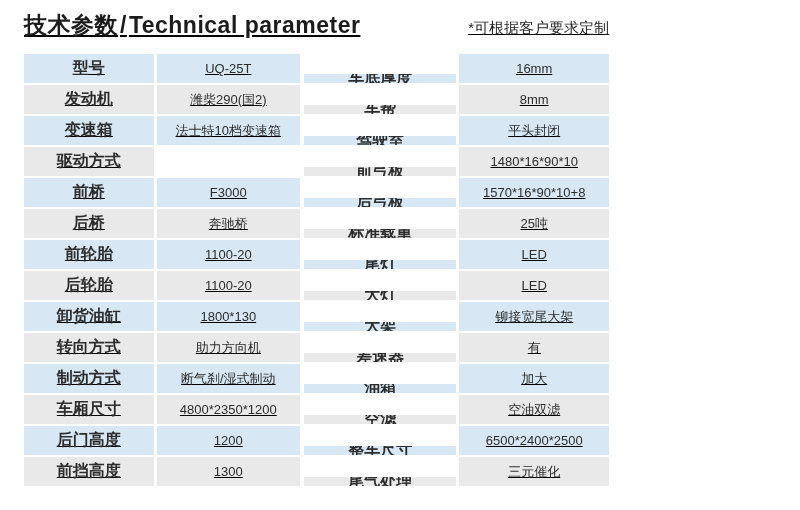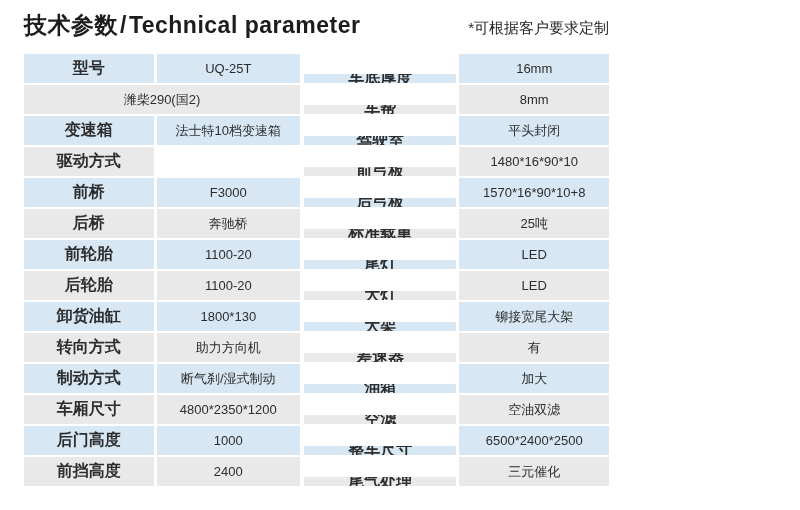--- a/index.html
+++ b/index.html
@@ -9,20 +9,21 @@
     width: 800px;
     height: 510px;
     overflow: hidden;
     font-family: "Liberation Sans", "DejaVu Sans", sans-serif;
   }
   .page {
     box-sizing: border-box;
     width: 632px;
     height: 510px;
     padding: 10px 23px 0 24px;
+    text-decoration: underline;
   }
   .header {
     display: flex;
     justify-content: space-between;
     align-items: flex-end;
     margin-bottom: 13px;
     height: 31px;
   }
   .title {
     margin: 0;
@@ -79,20 +80,21 @@
     <h1 class="title"><span>技术参数</span><span class="sep">/</span><span>Technical parameter</span></h1>
     <div class="note">*可根据客户要求定制</div>
   </div>
   <div class="tables">
     <div class="spec-table left">
         <div class="spec-row alt-blue">
           <div class="cell label">型号</div>
           <div class="cell value">UQ-25T</div>
         </div>
         <div class="spec-row alt-grey">
+          <div class="cell label">发动机</div>
           <div class="cell value">潍柴290(国2)</div>
         </div>
         <div class="spec-row alt-blue">
           <div class="cell label">变速箱</div>
           <div class="cell value">法士特10档变速箱</div>
         </div>
         <div class="spec-row alt-grey">
           <div class="cell label">驱动方式</div>
         </div>
         <div class="spec-row alt-blue">
@@ -122,25 +124,25 @@
         <div class="spec-row alt-blue">
           <div class="cell label">制动方式</div>
           <div class="cell value">断气刹/湿式制动</div>
         </div>
         <div class="spec-row alt-grey">
           <div class="cell label">车厢尺寸</div>
           <div class="cell value">4800*2350*1200</div>
         </div>
         <div class="spec-row alt-blue">
           <div class="cell label">后门高度</div>
-          <div class="cell value">1000</div>
+          <div class="cell value">1200</div>
         </div>
         <div class="spec-row alt-grey">
           <div class="cell label">前挡高度</div>
-          <div class="cell value">2400</div>
+          <div class="cell value">1300</div>
         </div>
       </div>
     <div class="spec-table right">
         <div class="spec-row alt-blue">
           <div class="cell label">车底厚度</div>
           <div class="cell value">16mm</div>
         </div>
         <div class="spec-row alt-grey">
           <div class="cell label">车帮</div>
           <div class="cell value">8mm</div>

